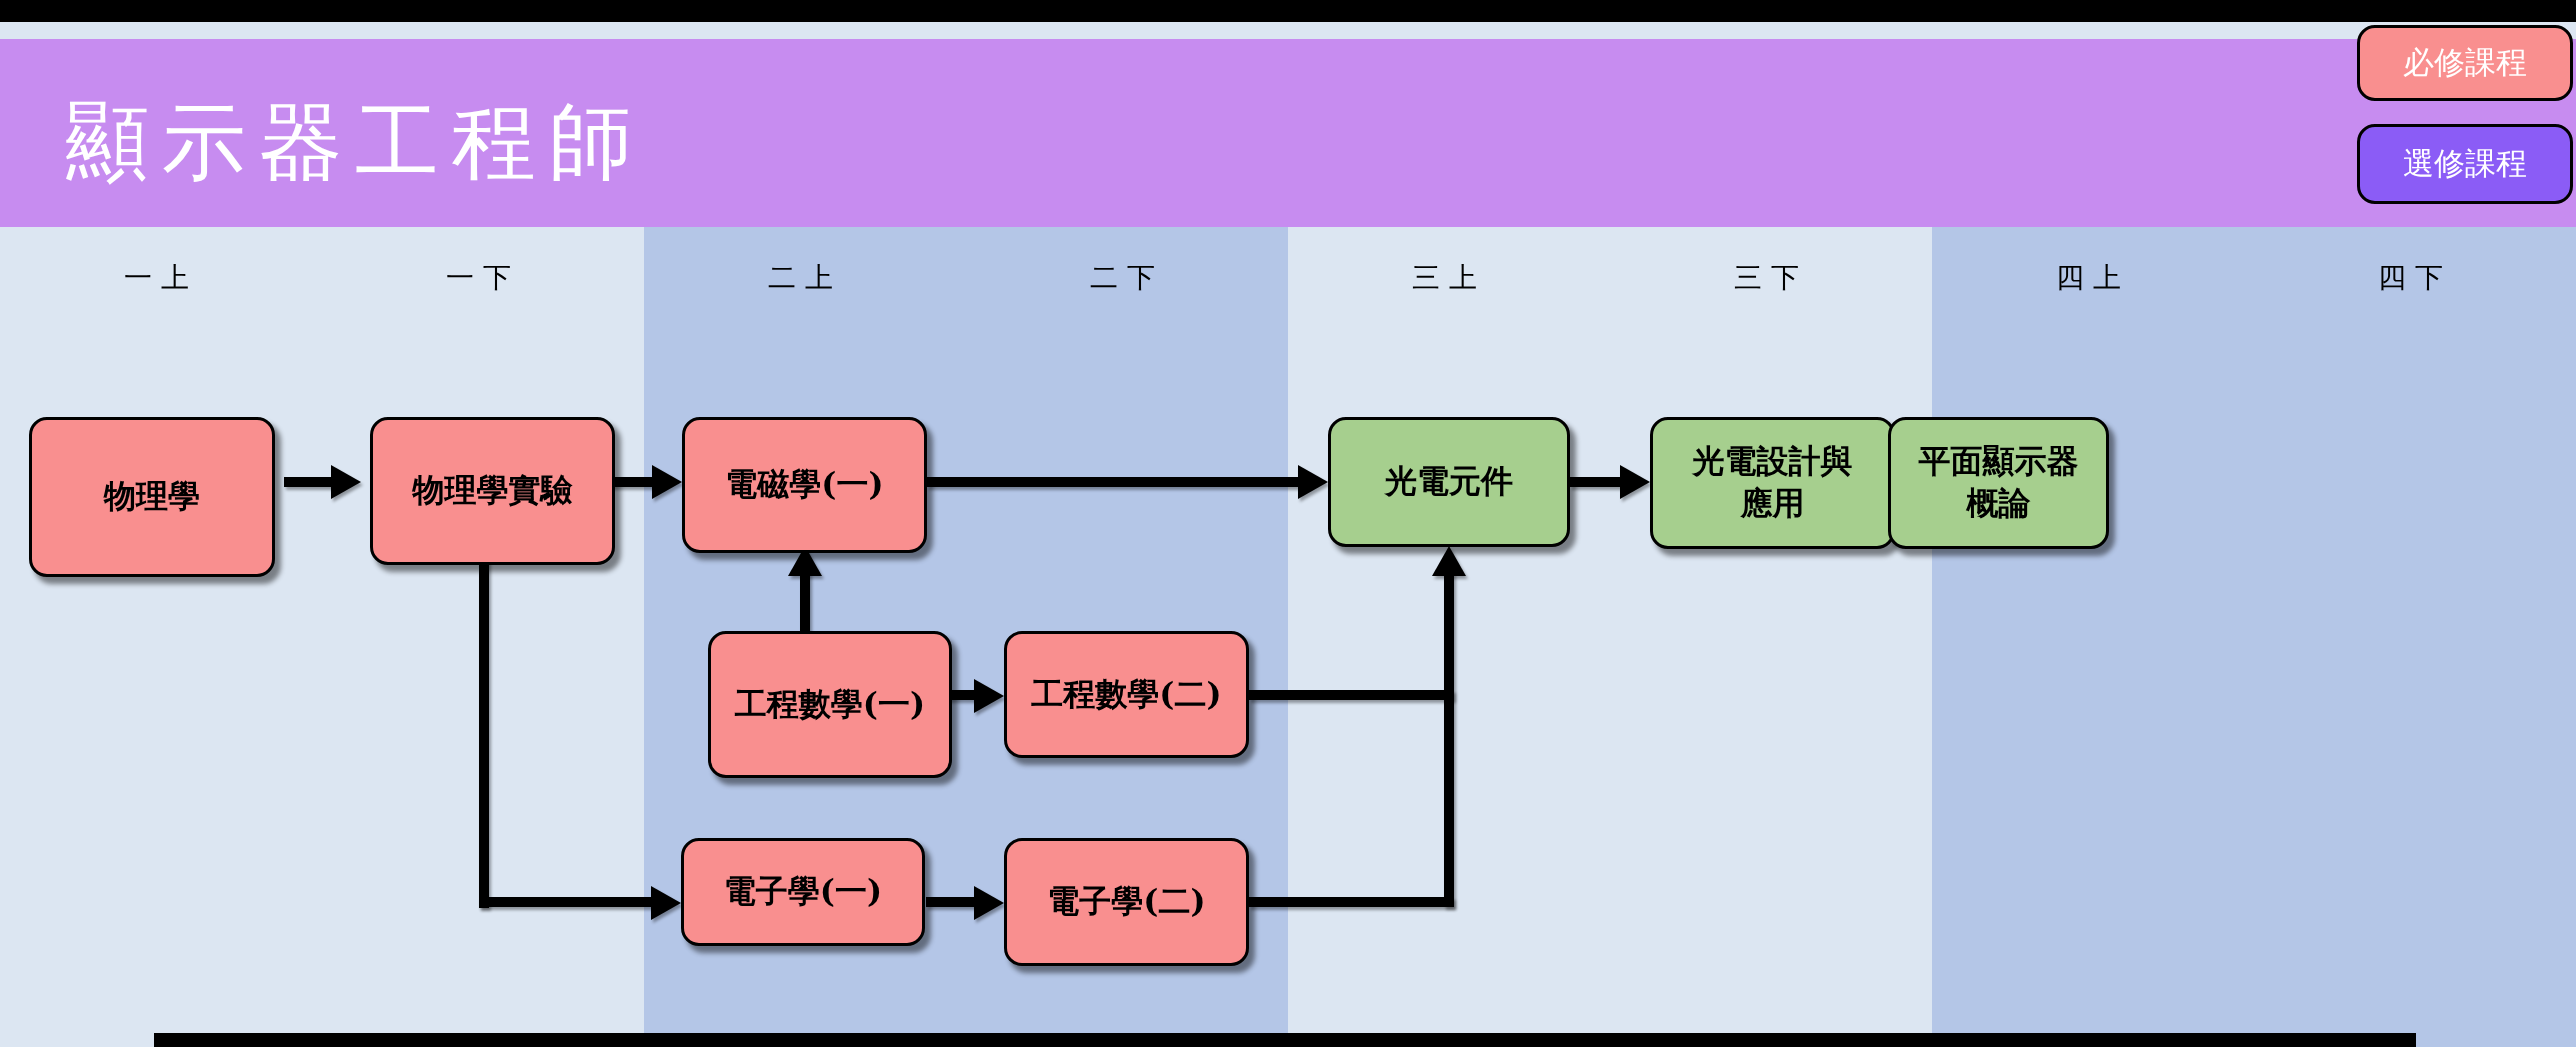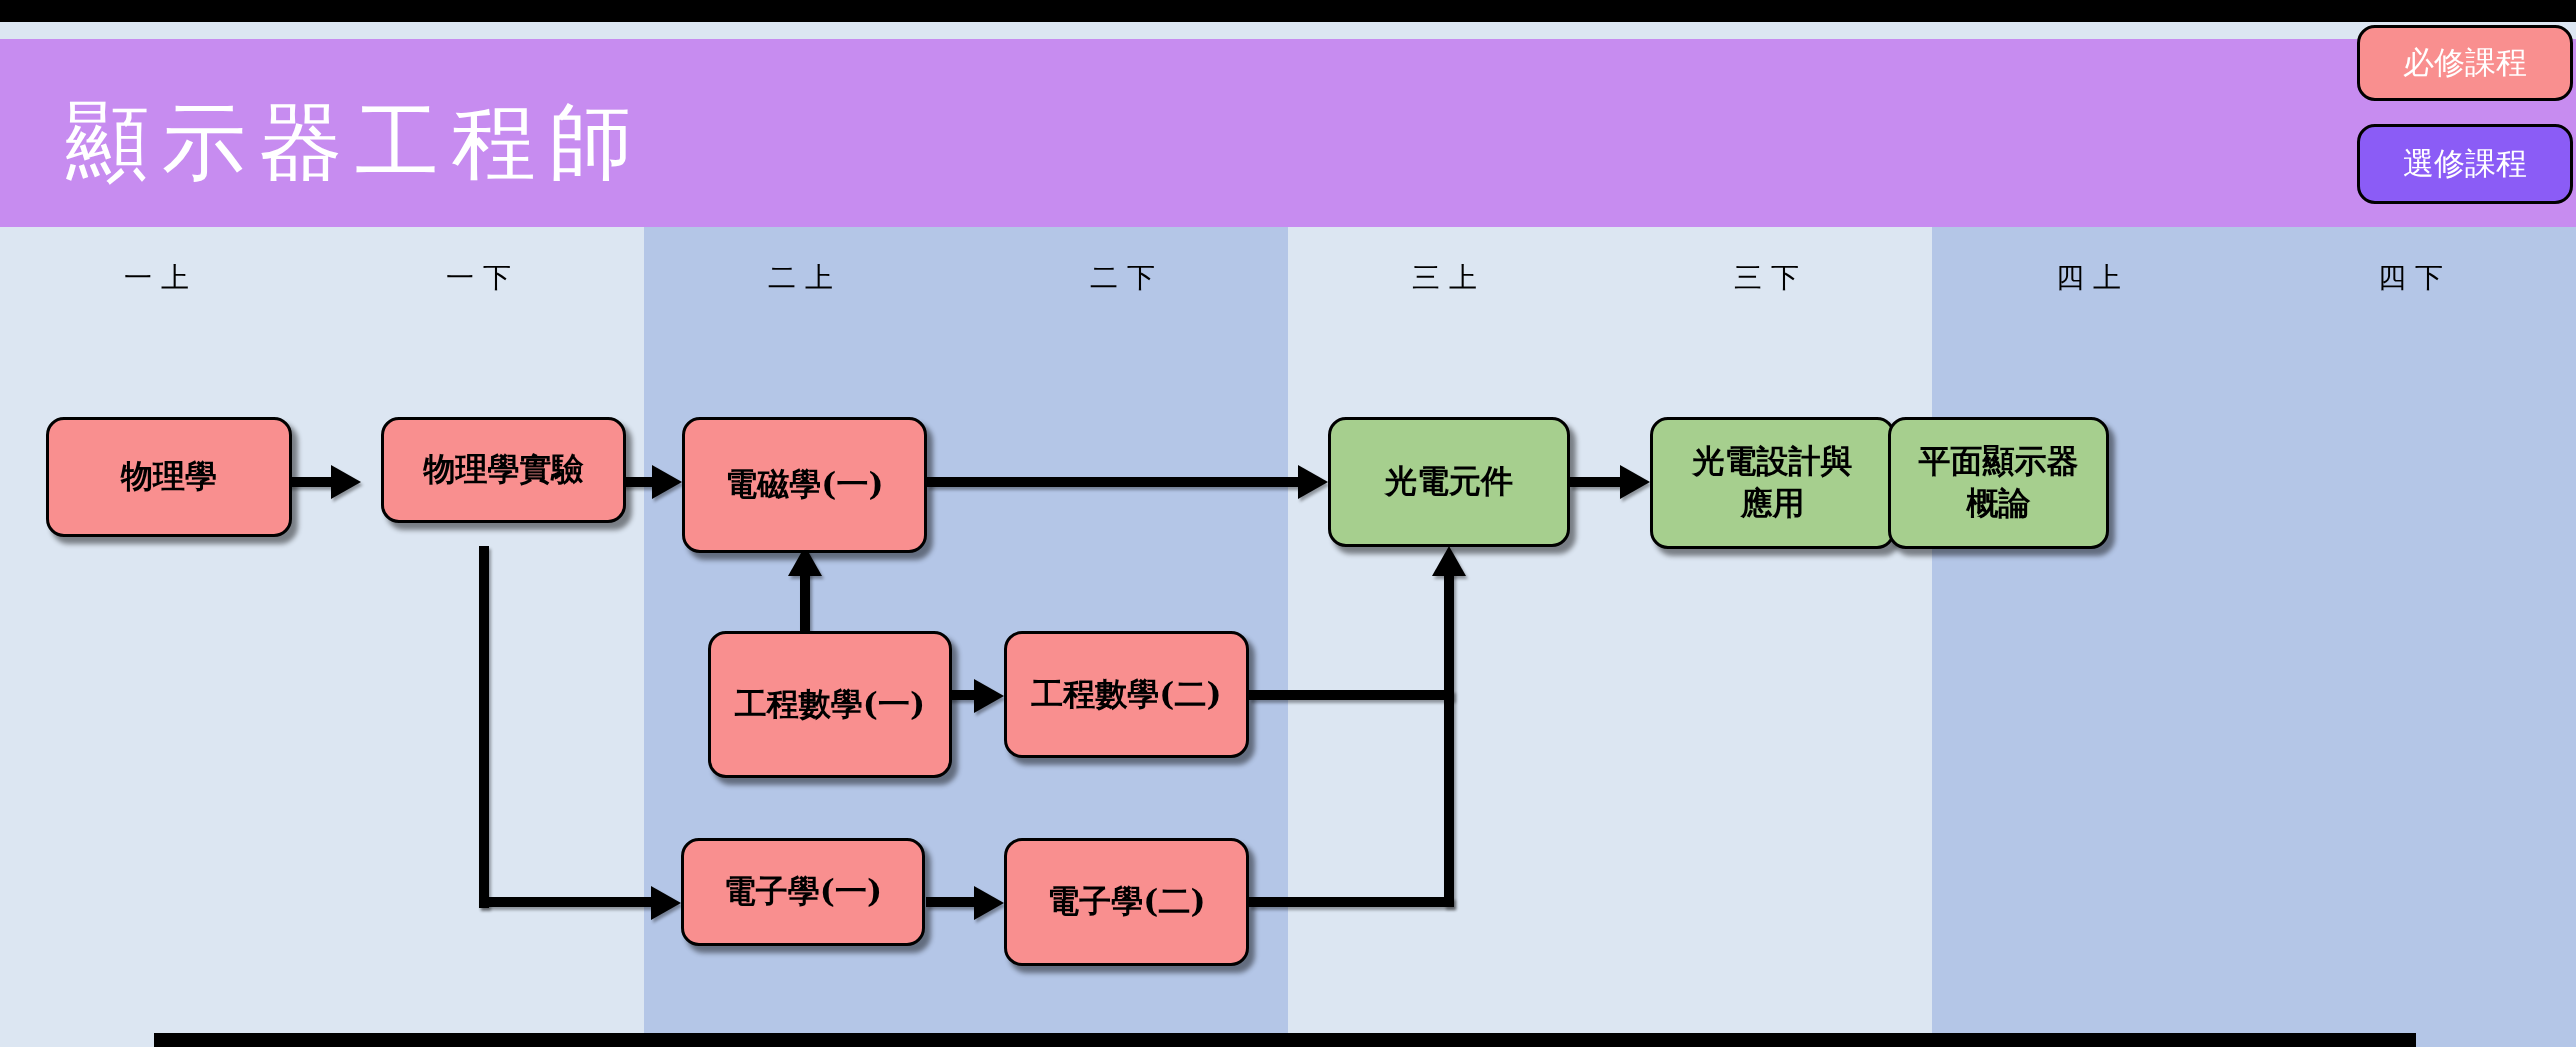--- a/index.html
+++ b/index.html
@@ -117,22 +117,22 @@
 <div class="head-right" style="left:651px;top:886px"></div>
 
 <div class="seg hseg" style="left:926px;top:897px;width:51px"></div>
 <div class="head-right" style="left:974px;top:886px"></div>
 
 <div class="seg hseg" style="left:1249px;top:897px;width:205px"></div>
 
 <div class="seg vseg" style="left:1444px;top:572px;height:335px"></div>
 <div class="head-up" style="left:1432px;top:546px"></div>
 
-<div class="course required" style="left:46px;top:417px;width:246px;height:120px">物理學</div>
-<div class="course required" style="left:381px;top:417px;width:245px;height:106px">物理學實驗</div>
+<div class="course required" style="left:29px;top:417px;width:246px;height:160px">物理學</div>
+<div class="course required" style="left:370px;top:417px;width:245px;height:148px">物理學實驗</div>
 <div class="course required" style="left:682px;top:417px;width:245px;height:136px">電磁學(一)</div>
 <div class="course required" style="left:708px;top:631px;width:244px;height:147px">工程數學(一)</div>
 <div class="course required" style="left:681px;top:838px;width:244px;height:108px">電子學(一)</div>
 <div class="course required" style="left:1004px;top:631px;width:245px;height:127px">工程數學(二)</div>
 <div class="course required" style="left:1004px;top:838px;width:245px;height:128px">電子學(二)</div>
 <div class="course elective" style="left:1328px;top:417px;width:242px;height:130px">光電元件</div>
 <div class="course elective" style="left:1650px;top:417px;width:245px;height:132px">光電設計與
 應用</div>
 <div class="course elective" style="left:1888px;top:417px;width:221px;height:132px">平面顯示器
 概論</div>

